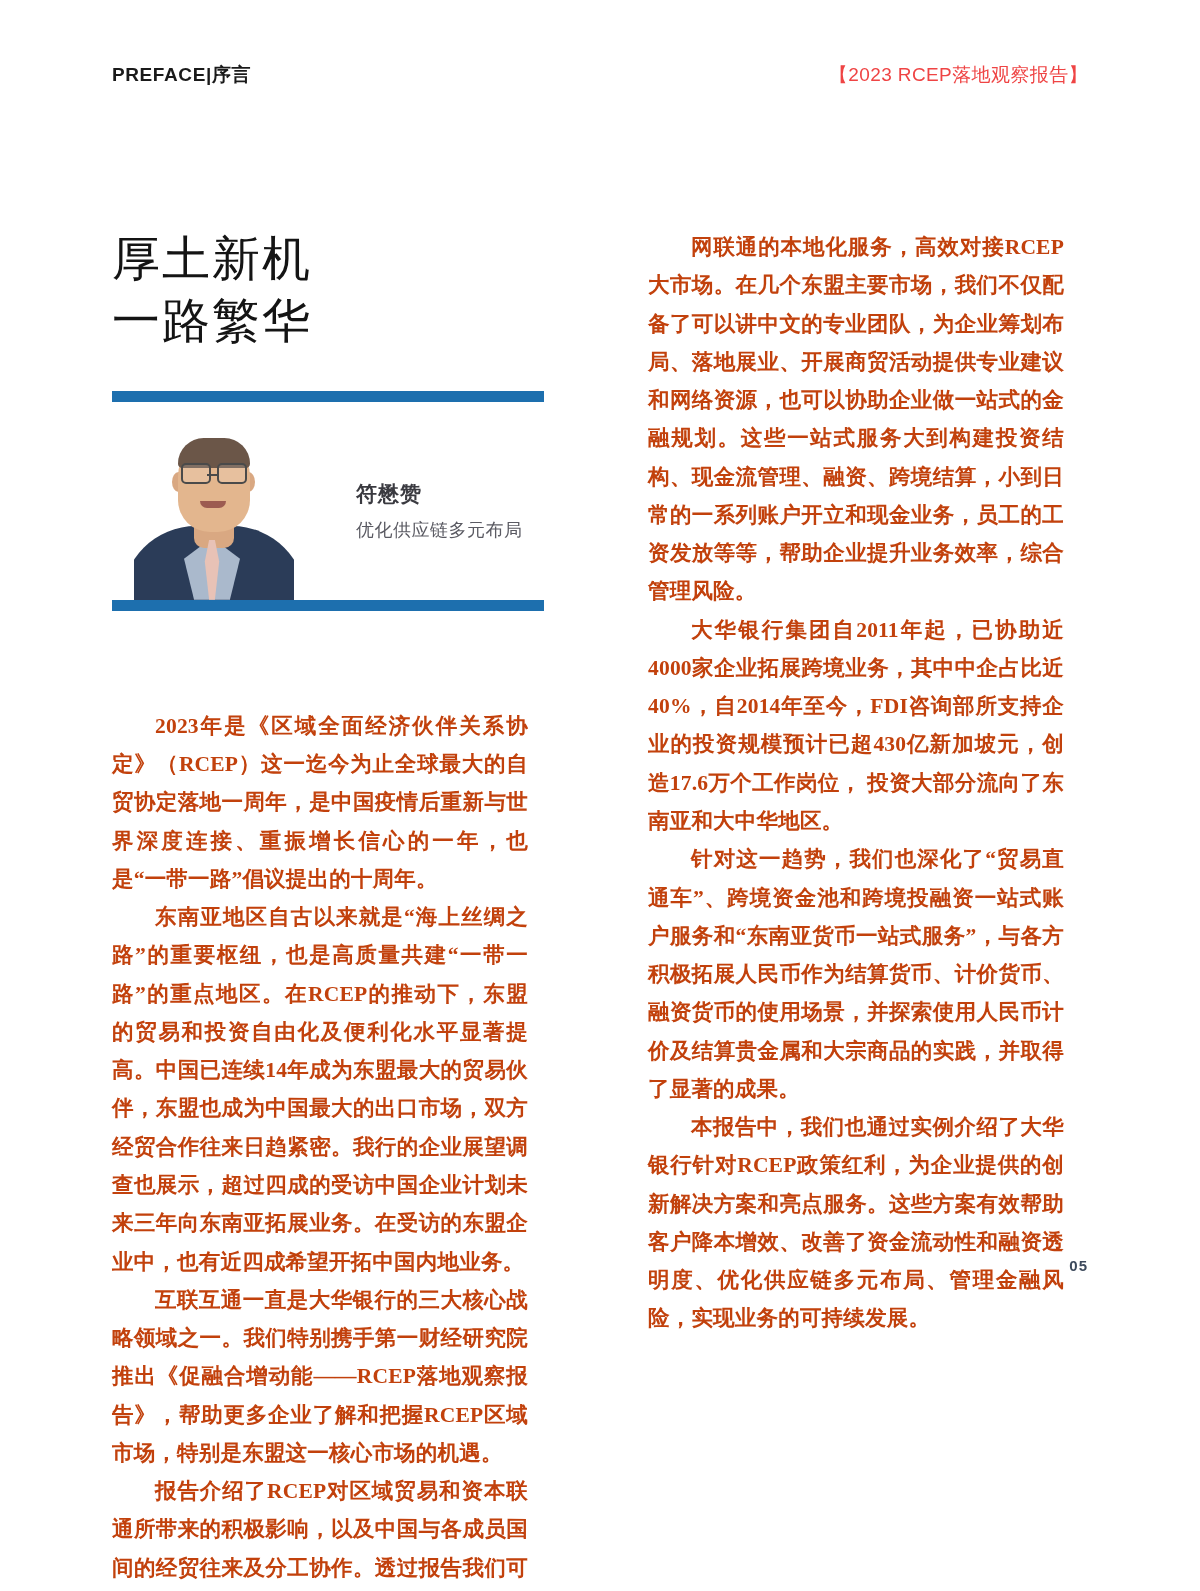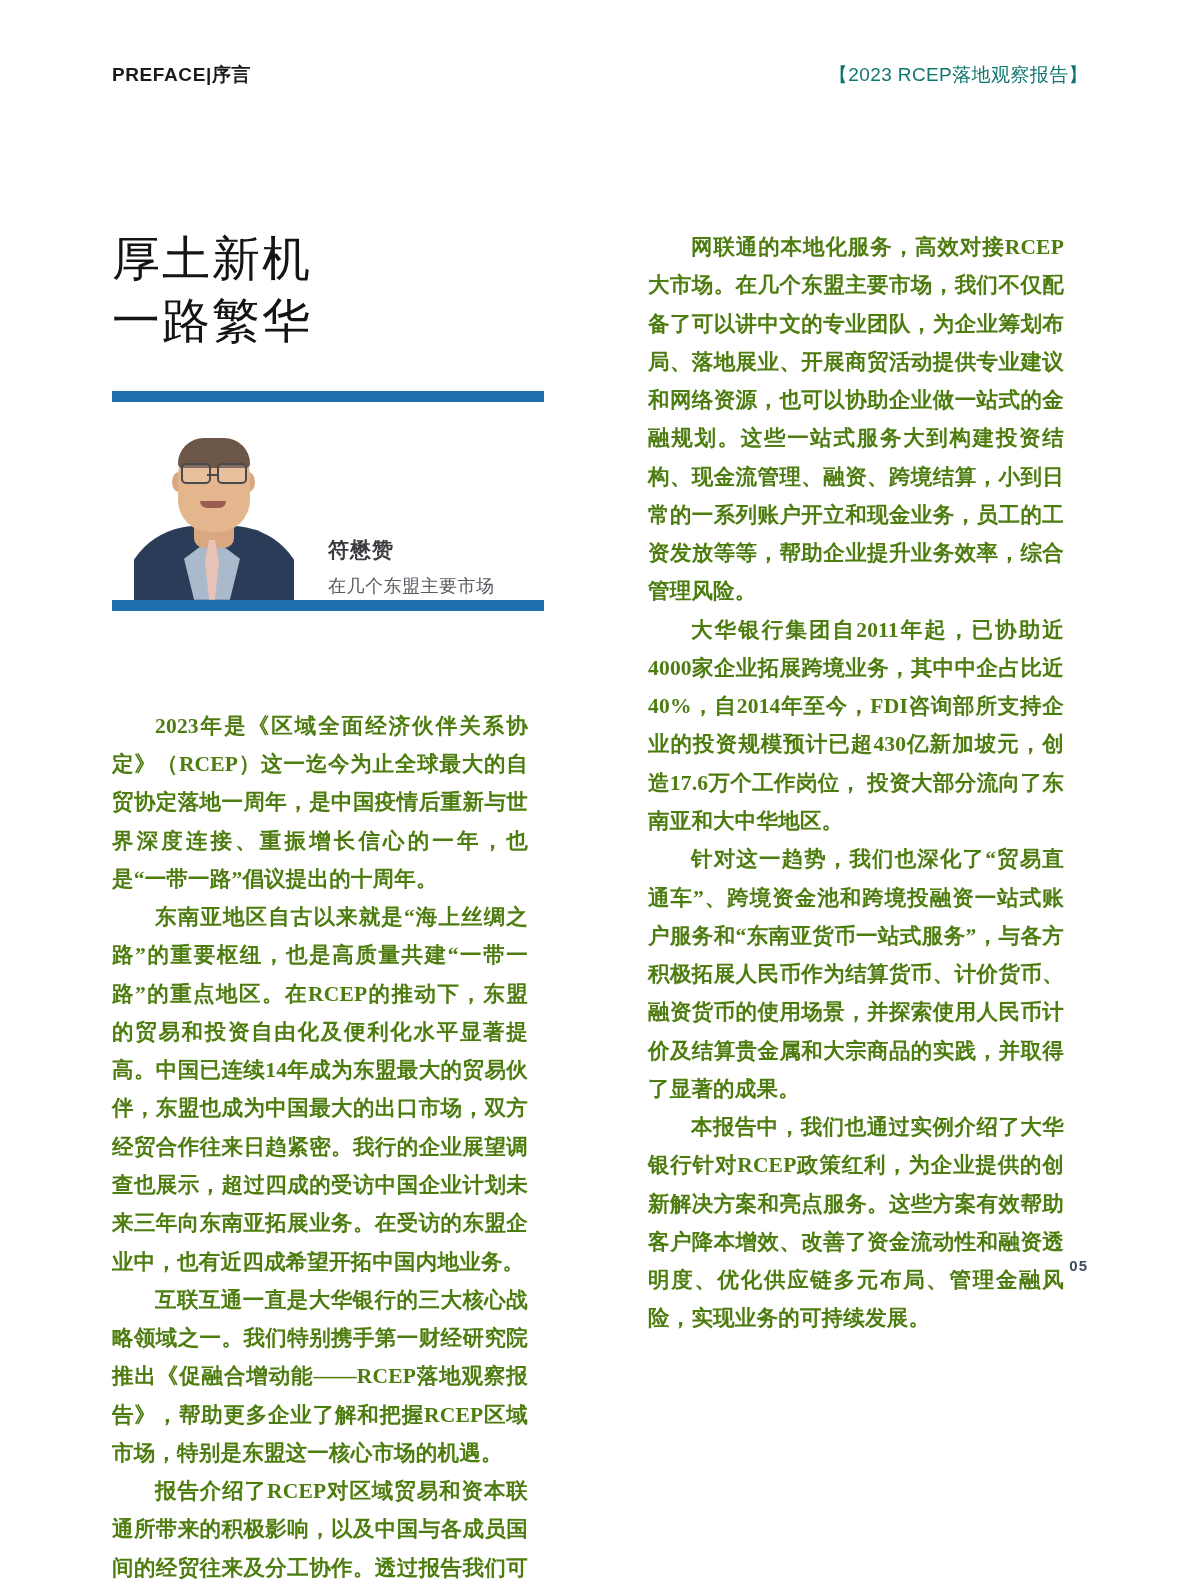--- a/index.html
+++ b/index.html
@@ -30,21 +30,21 @@
     font-family: "Liberation Sans", "DejaVu Sans", sans-serif;
     font-weight: bold;
     font-size: 19px;
     letter-spacing: 0.6px;
     color: #1a1a1a;
     white-space: nowrap;
   }
   .runhead-right {
     font-family: "Liberation Sans", "DejaVu Sans", sans-serif;
     font-size: 19px;
-    color: #0f766e;
+    color: #ef4444;
     letter-spacing: 0.4px;
     white-space: nowrap;
   }
 
   
   .page {
     position: absolute;
     top: 0;
     left: 0;
     width: 1200px;
@@ -164,21 +164,22 @@
     position: absolute; bottom: 124px; left: 73px;
     width: 10px; height: 2px; background: #4a4a4a;
   }
   .p-mouth {
     position: absolute; bottom: 92px; left: 66px;
     width: 26px; height: 7px;
     background: #9c5b51; border-radius: 0 0 13px 13px;
   }
 
   .author-text {
-    margin-left: 34px;
+    margin-left: 62px;
+    padding-bottom: 56px;
     font-family: "Liberation Sans", "DejaVu Sans", sans-serif;
   }
   .author-name {
     font-size: 21px;
     font-weight: bold;
     color: #3a3a40;
     letter-spacing: 1px;
     margin-bottom: 9px;
   }
   .author-org, .author-role {
@@ -191,21 +192,21 @@
   
   .body-copy {
     margin-top: 96px;
   }
   .col-right .body-copy { margin-top: 0; }
 
   .para {
     font-family: "Liberation Serif", "DejaVu Serif", serif;
     font-size: 21.5px;
     line-height: 1.78;
-    color: #4d7c0f;
+    color: #c2410c;
     text-align: justify;
     text-justify: inter-character;
     text-indent: 2em;
     margin: 0 16px 0 0;
     letter-spacing: 0.2px;
     font-weight: 600;
   }
 
   
   .folio {
@@ -252,21 +253,21 @@
         <div class="p-ear-r"></div>
         <div class="p-head"></div>
         <div class="p-hair"></div>
         <div class="p-glass-l"></div>
         <div class="p-glass-r"></div>
         <div class="p-bridge"></div>
         <div class="p-mouth"></div>
       </div>
       <div class="author-text">
         <div class="author-name">符懋赞</div>
-        <div class="author-role">在几个东盟主要市场</div>
+        <div class="author-role">优化供应链多元布局</div>
       </div>
     </div>
 
     <div class="rule-bottom"></div>
 
     <div class="body-copy">
       <p class="para">2023年是《区域全面经济伙伴关系协定》（RCEP）这一迄今为止全球最大的自贸协定落地一周年，是中国疫情后重新与世界深度连接、重振增长信心的一年，也是“一带一路”倡议提出的十周年。</p>
       <p class="para">东南亚地区自古以来就是“海上丝绸之路”的重要枢纽，也是高质量共建“一带一路”的重点地区。在RCEP的推动下，东盟的贸易和投资自由化及便利化水平显著提高。中国已连续14年成为东盟最大的贸易伙伴，东盟也成为中国最大的出口市场，双方经贸合作往来日趋紧密。我行的企业展望调查也展示，超过四成的受访中国企业计划未来三年向东南亚拓展业务。在受访的东盟企业中，也有近四成希望开拓中国内地业务。</p>
       <p class="para">互联互通一直是大华银行的三大核心战略领域之一。我们特别携手第一财经研究院推出《促融合增动能——RCEP落地观察报告》，帮助更多企业了解和把握RCEP区域市场，特别是东盟这一核心市场的机遇。</p>
       <p class="para">报告介绍了RCEP对区域贸易和资本联通所带来的积极影响，以及中国与各成员国间的经贸往来及分工协作。透过报告我们可以看到，RCEP带动了更多货物、服务和要素的流动，中国与东盟产业链、供应链进一步融合互补。中国企业在拓展业务时，越来越多企业选择东盟作为第一落脚点，利用东盟地区的区位、劳动力和资源优势，升级供应链。</p>

